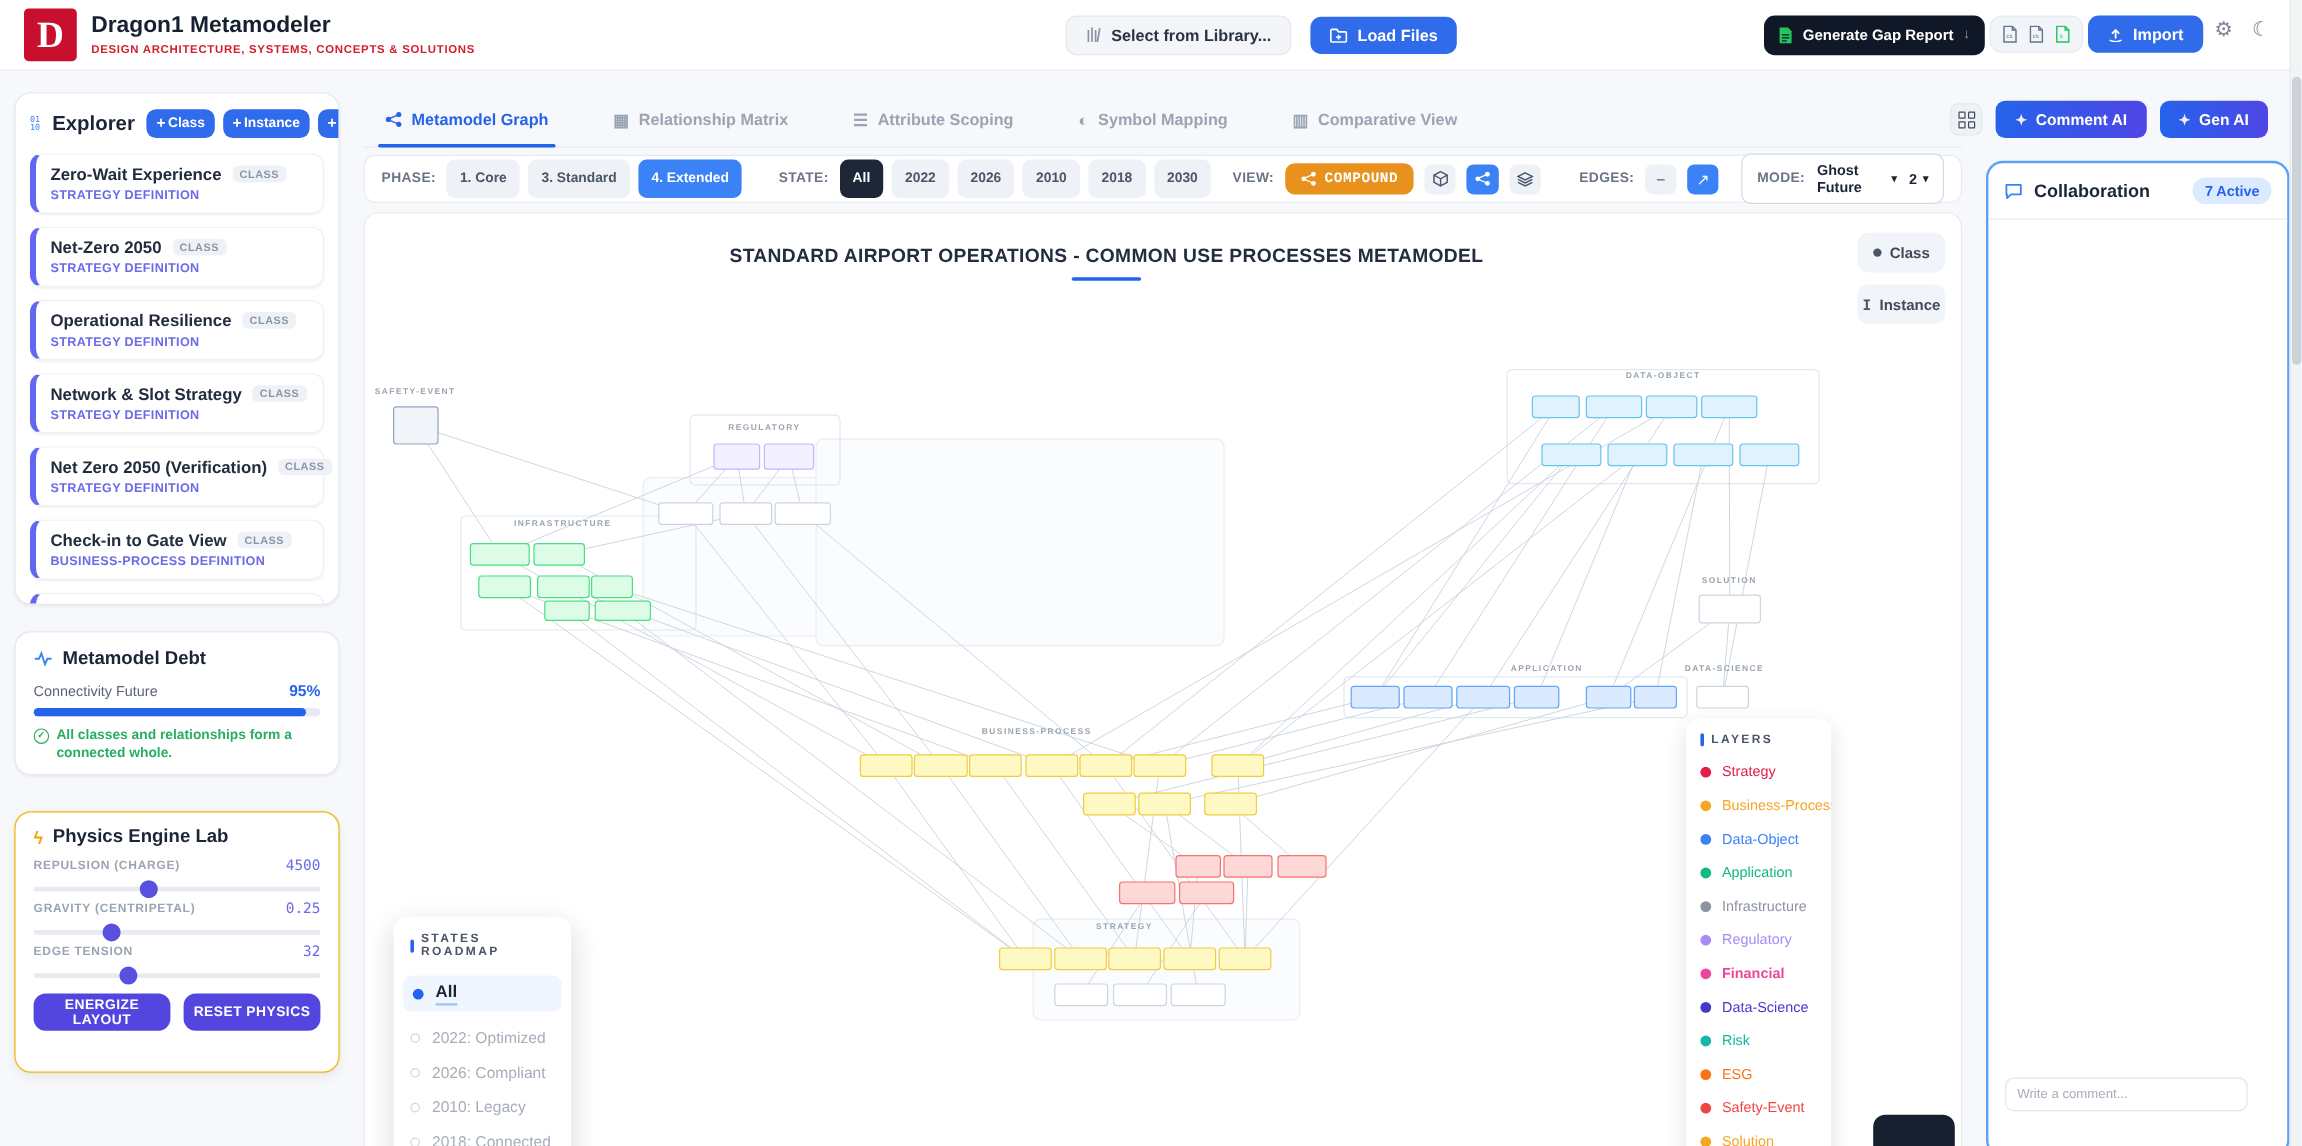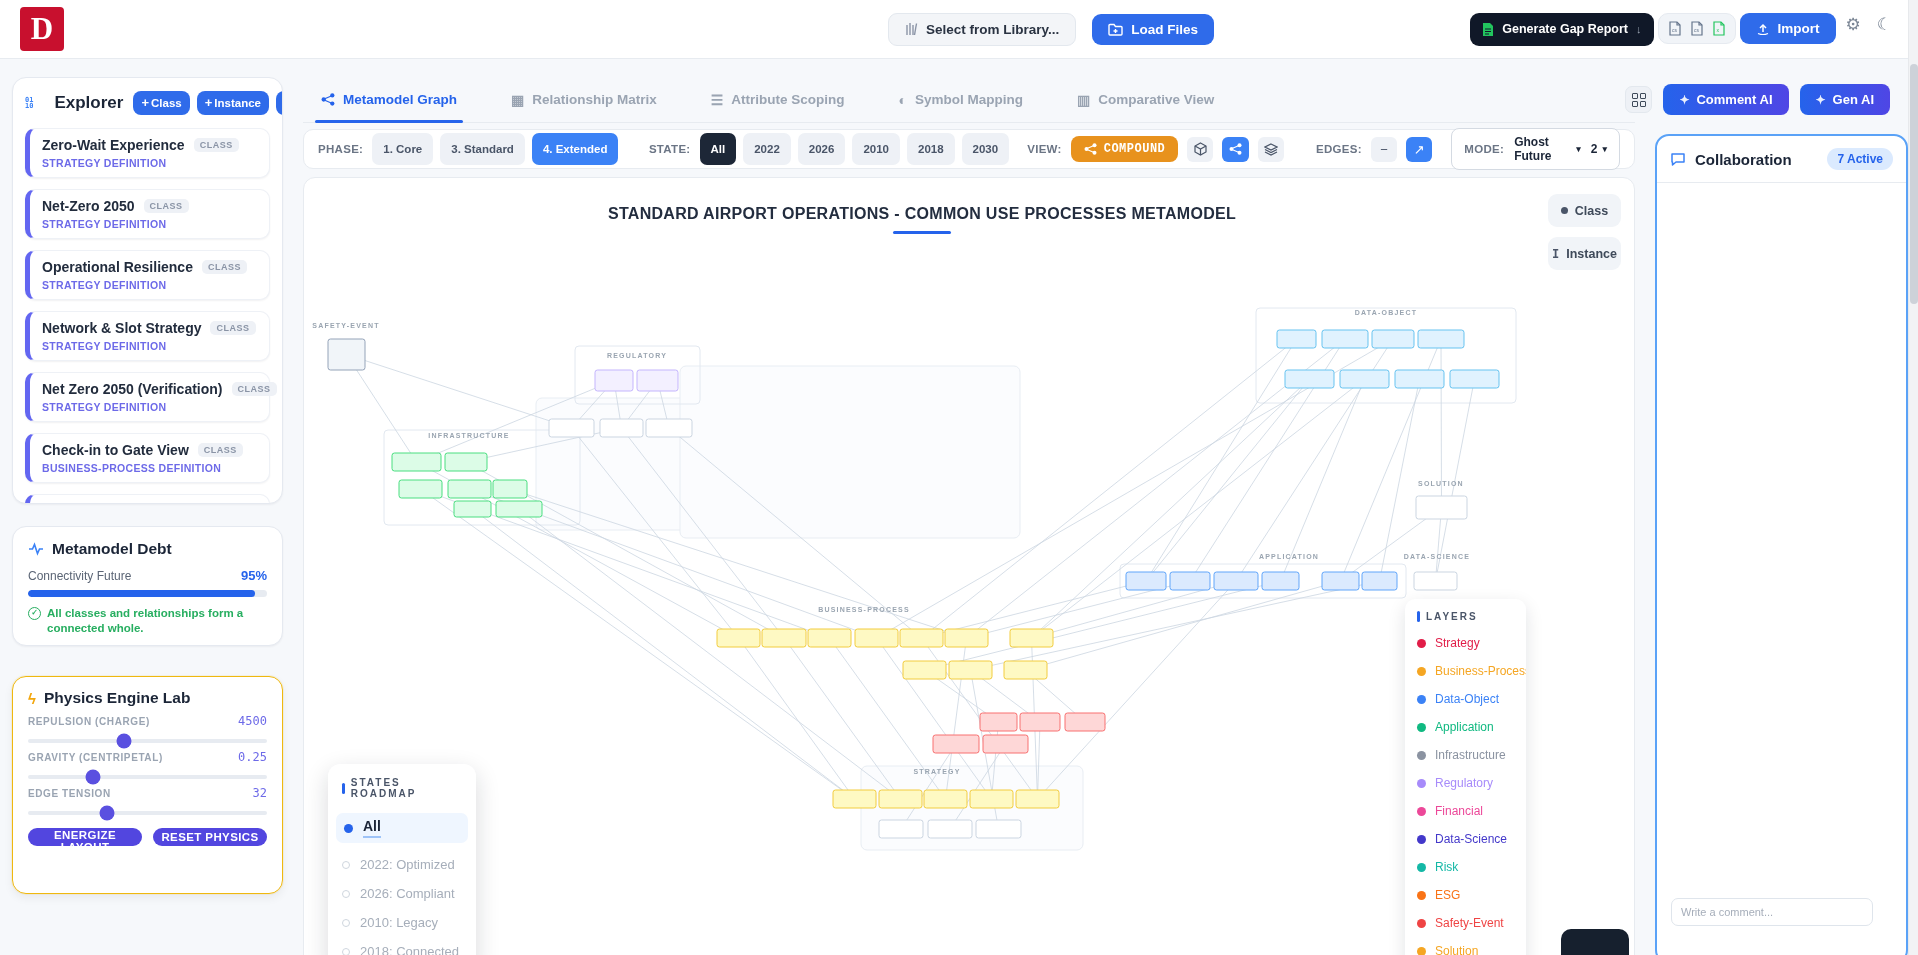--- a/index.html
+++ b/index.html
@@ -30,21 +30,21 @@
   .file-group { background:#f1f4f8; border:1px solid #e6eaf0; border-radius:10px; padding:7px 10px;
     display:flex; gap:10px; align-items:center; }
   .hdr-glyph { font-size:17px; color:#7c8796; background:none; border:none; }
 
   
   .card { position:absolute; left:12px; width:271px; background:#fff; border:1px solid #e5e9f0;
     border-radius:14px; box-shadow:0 1px 2px rgba(16,24,40,.05); }
   .explorer-card { top:77px; height:427px; overflow:hidden; z-index:10; }
   .explorer-head { display:flex; align-items:center; gap:7px; padding:13px 12px 10px; }
   .bin-icon { display:flex; flex-direction:column; color:#3b82f6; font-family:"DejaVu Sans Mono",monospace;
-    font-size:7px; font-weight:700; line-height:6px; margin-right:14px; }
+    font-size:7px; font-weight:400; line-height:6px; margin-right:3px; }
   .explorer-title { font-size:17px; font-weight:700; color:#1b2537; margin-right:3px; }
   .add-btn { background:#2f6bea; color:#fff; border:none; border-radius:8px; padding:6px 8px;
     font-size:11.5px; font-weight:700; display:flex; align-items:center; gap:2px; }
   .add-btn .plus { font-size:13px; line-height:10px; }
   .explorer-list { padding:3px 12px 12px; display:flex; flex-direction:column; gap:11px; }
   .exp-item { border:1px solid #eef1f6; border-left:5px solid #6366f1; border-radius:10px;
     padding:8px 12px; box-shadow:0 1px 2px rgba(16,24,40,.06); background:#fff; }
   .exp-name-row { display:flex; align-items:center; gap:9px; }
   .exp-name { font-size:14px; font-weight:700; color:#222c3d; white-space:nowrap; }
   .exp-badge { background:#eef1f6; color:#8a94a6; font-size:9px; font-weight:700; letter-spacing:.5px;
@@ -66,21 +66,21 @@
     border-color:#efb810; box-shadow:0 0 0 1px rgba(239,184,16,.10), 0 4px 10px rgba(16,24,40,.06); z-index:10; }
   .bolt { color:#f2a60d; font-size:15px; font-weight:700; }
   .slider-block { margin-top:7px; }
   .slider-label-row { display:flex; justify-content:space-between; align-items:center; }
   .slider-label { font-size:10px; font-weight:700; color:#9aa4b2; letter-spacing:.6px; }
   .slider-value { font-size:12px; color:#6d6ae8; font-family:"DejaVu Sans Mono",monospace; }
   .slider-track { position:relative; height:4px; background:#e7ebf1; border-radius:3px; margin:11px 0 4px; }
   .slider-thumb { position:absolute; top:50%; width:15px; height:15px; background:#5a50e0;
     border-radius:50%; transform:translate(-50%,-50%); }
   .physics-buttons { display:flex; gap:11px; margin-top:13px; }
-  .physics-btn { flex:1; background:#5246df; color:#fff; border:none; border-radius:10px; height:18px;
+  .physics-btn { flex:1; background:#5246df; color:#fff; border:none; border-radius:10px; height:31px;
     font-size:11.5px; font-weight:700; letter-spacing:.4px; }
 
   
   .main { position:absolute; left:303px; top:59px; width:1395px; height:896px; }
   .tabs-row { position:absolute; top:18px; left:0; width:1332px; height:46px;
     border-bottom:1px solid #e7ebf0; display:flex; align-items:center; gap:42px; padding:0 12px; }
   .tab { display:flex; align-items:center; gap:8px; font-size:13.5px; font-weight:700; color:#9aa4b2;
     background:none; border:none; position:relative; height:100%; }
   .tab.active { color:#2563eb; }
   .tab.active::after { content:""; position:absolute; left:0; right:0; bottom:-1px; height:3px;
@@ -165,20 +165,24 @@
   .page-scrollbar { position:absolute; right:0; top:0; width:10px; height:955px; background:#f2f3f5;
     border-left:1px solid #e7e9ec; z-index:60; }
   .page-scrollbar .thumb { position:absolute; top:64px; left:1px; width:8px; height:240px;
     background:#cdd2d9; border-radius:4px; }
 </style>
 </head>
 <body>
 
 <header class="header">
   <div class="logo">D</div>
+  <div class="brand-text">
+    <div class="app-title">Dragon1 Metamodeler</div>
+    <div class="app-subtitle">DESIGN ARCHITECTURE, SYSTEMS, CONCEPTS &amp; SOLUTIONS</div>
+  </div>
   <div class="header-center">
     <button class="btn-light">
       <span class="ticon">
         <svg width="13" height="14" viewBox="0 0 13 14">
             <g stroke="#8a94a6" stroke-width="1.4">
               <line x1="2" y1="3" x2="2" y2="13"></line>
               <line x1="5" y1="1" x2="5" y2="13"></line>
               <line x1="8" y1="3" x2="8" y2="13"></line>
               <line x1="11.5" y1="1.5" x2="9.5" y2="13"></line>
             </g>
@@ -639,21 +643,21 @@
           <div class="layer-row">
             <span class="layer-dot" style="background: rgb(139, 147, 161);"></span>
             <span class="layer-label" style="color: rgb(139, 147, 161);">Infrastructure</span>
           </div>
           <div class="layer-row">
             <span class="layer-dot" style="background: rgb(167, 139, 250);"></span>
             <span class="layer-label" style="color: rgb(167, 139, 250);">Regulatory</span>
           </div>
           <div class="layer-row">
             <span class="layer-dot" style="background: rgb(236, 72, 153);"></span>
-            <span class="layer-label" style="color: rgb(236, 72, 153);">Financial</span>
+            <span class="layer-label" style="color: rgb(236, 72, 153); font-weight: bold;">Financial</span>
           </div>
           <div class="layer-row">
             <span class="layer-dot" style="background: rgb(67, 56, 202);"></span>
             <span class="layer-label" style="color: rgb(67, 56, 202);">Data-Science</span>
           </div>
           <div class="layer-row">
             <span class="layer-dot" style="background: rgb(20, 184, 166);"></span>
             <span class="layer-label" style="color: rgb(20, 184, 166);">Risk</span>
           </div>
           <div class="layer-row">

